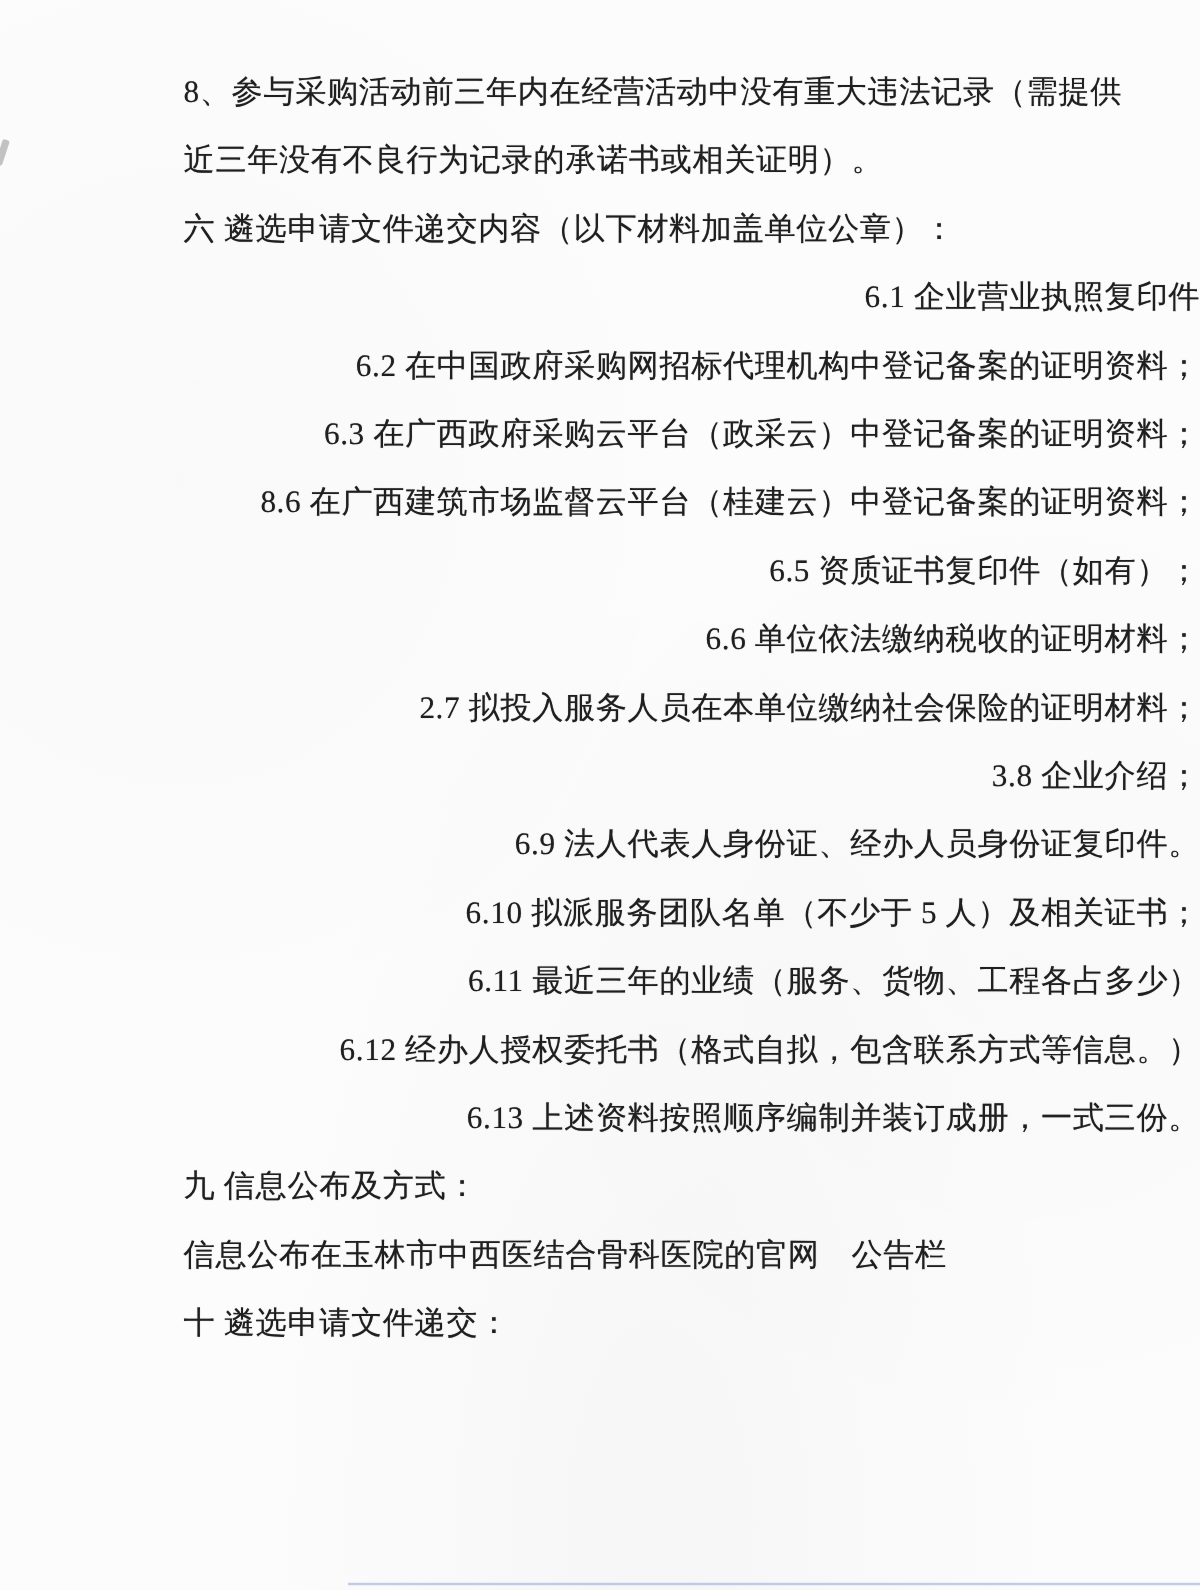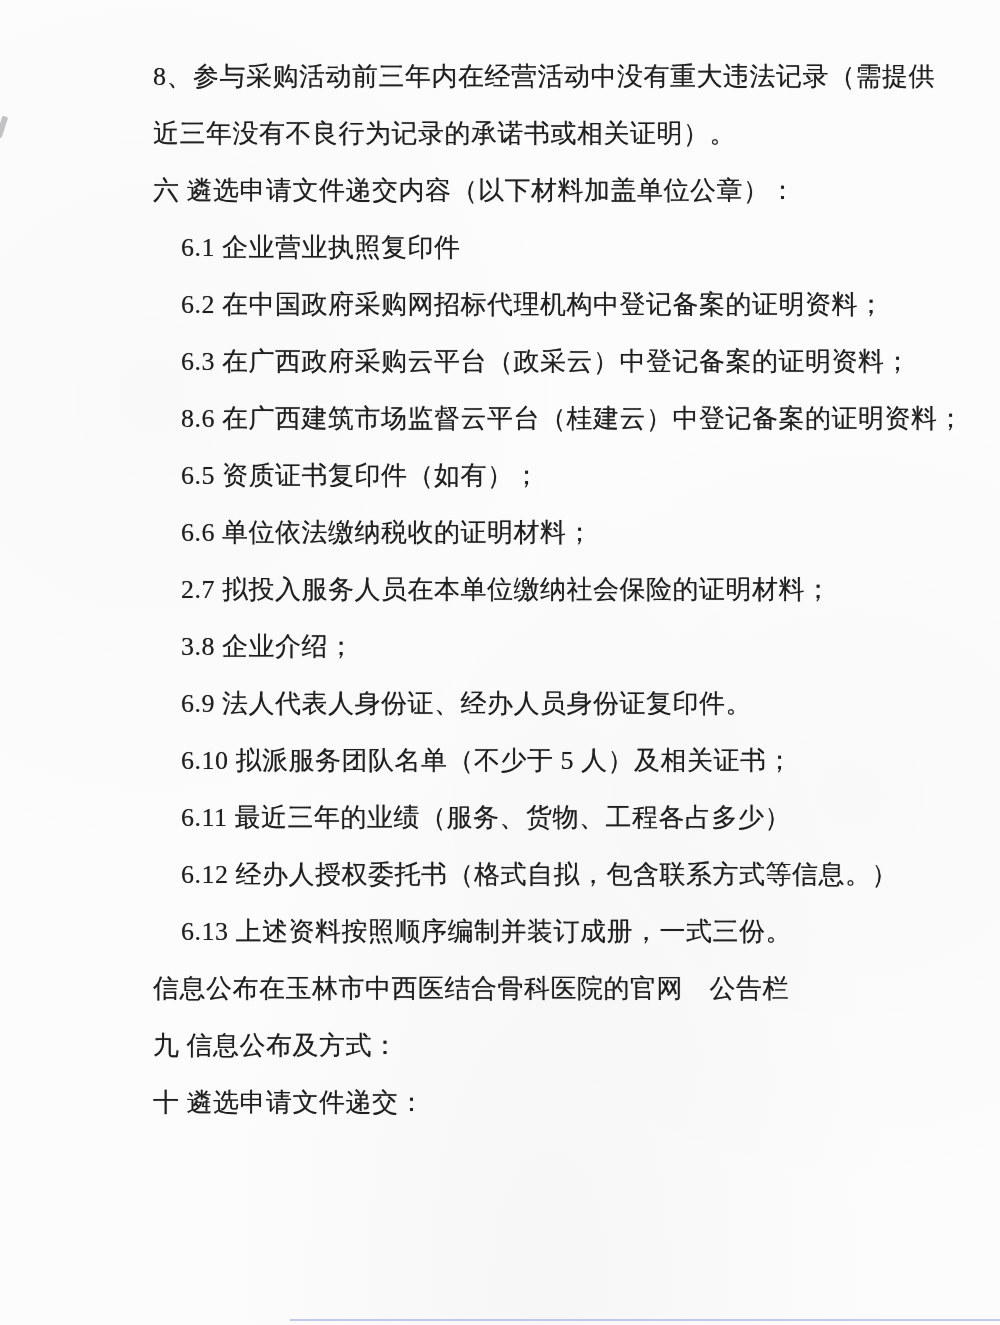--- a/index.html
+++ b/index.html
@@ -29,20 +29,21 @@
   .ln {
     font-size: 26px;
     line-height: 57px;
     white-space: nowrap;
     padding-left: 153px;
     letter-spacing: 0.5px;
     text-shadow: 0 0 0.7px rgba(20,20,20,0.55);
   }
   .ln.indent {
     padding-left: 181px;
+    text-align: right;
   }
   .scan-line-bottom {
     position: absolute;
     left: 290px;
     top: 1319px;
     width: 710px;
     height: 2px;
     background: #b8bfe4;
     opacity: 0.85;
   }
@@ -73,19 +74,19 @@
     <div class="ln indent">8.6 在广西建筑市场监督云平台（桂建云）中登记备案的证明资料；</div>
     <div class="ln indent">6.5 资质证书复印件（如有）；</div>
     <div class="ln indent">6.6 单位依法缴纳税收的证明材料；</div>
     <div class="ln indent">2.7 拟投入服务人员在本单位缴纳社会保险的证明材料；</div>
     <div class="ln indent">3.8 企业介绍；</div>
     <div class="ln indent">6.9 法人代表人身份证、经办人员身份证复印件。</div>
     <div class="ln indent">6.10 拟派服务团队名单（不少于 5 人）及相关证书；</div>
     <div class="ln indent">6.11 最近三年的业绩（服务、货物、工程各占多少）</div>
     <div class="ln indent">6.12 经办人授权委托书（格式自拟，包含联系方式等信息。）</div>
     <div class="ln indent">6.13 上述资料按照顺序编制并装订成册，一式三份。</div>
+    <div class="ln">九 信息公布及方式：</div>
     <div class="ln">信息公布在玉林市中西医结合骨科医院的官网　公告栏</div>
-    <div class="ln">九 信息公布及方式：</div>
     <div class="ln">十 遴选申请文件递交：</div>
   </div>
 
   <div class="scan-line-bottom"></div>
 </div>
 
 </body></html>

